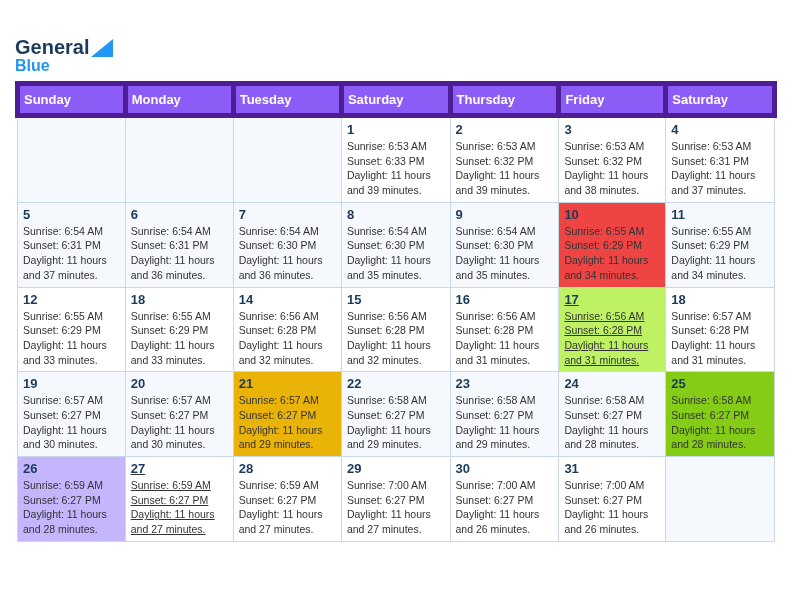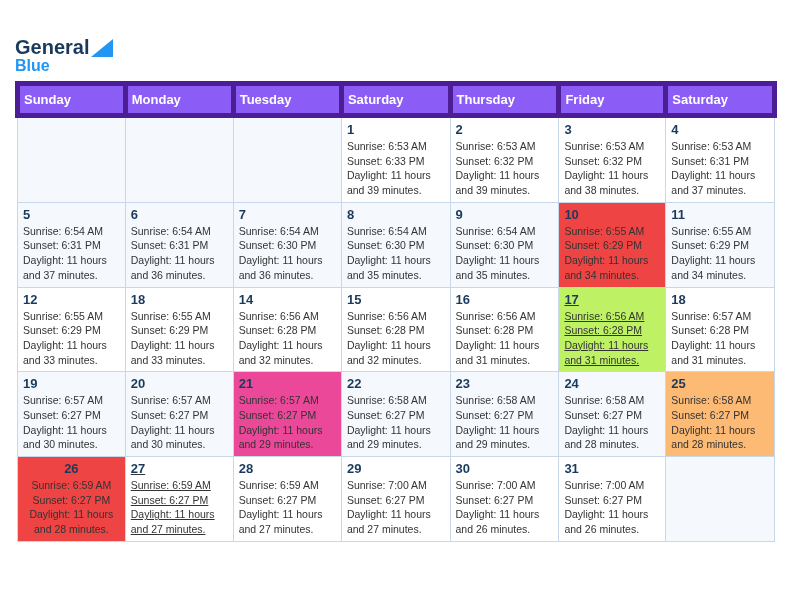--- a/index.html
+++ b/index.html
@@ -199,43 +199,43 @@
         </tr>
         <tr>
           <td style="background: rgb(245, 248, 252);">
             <span class="day-num">19</span>
             <div class="day-info">Sunrise: 6:57 AM<br>Sunset: 6:27 PM<br>Daylight: 11 hours<br>and 30 minutes.</div>
           </td>
           <td style="background: rgb(245, 248, 252);">
             <span class="day-num">20</span>
             <div class="day-info">Sunrise: 6:57 AM<br>Sunset: 6:27 PM<br>Daylight: 11 hours<br>and 30 minutes.</div>
           </td>
-          <td style="background: #ec4899; margin-top: 34px;">
+          <td style="background: #eab308; margin-top: 34px;">
             <span class="day-num">21</span>
             <div class="day-info">Sunrise: 6:57 AM<br>Sunset: 6:27 PM<br>Daylight: 11 hours<br>and 29 minutes.</div>
           </td>
           <td style="background: rgb(245, 248, 252);">
             <span class="day-num">22</span>
             <div class="day-info">Sunrise: 6:58 AM<br>Sunset: 6:27 PM<br>Daylight: 11 hours<br>and 29 minutes.</div>
           </td>
           <td style="background: rgb(245, 248, 252);">
             <span class="day-num">23</span>
             <div class="day-info">Sunrise: 6:58 AM<br>Sunset: 6:27 PM<br>Daylight: 11 hours<br>and 29 minutes.</div>
           </td>
           <td style="background: rgb(245, 248, 252);">
             <span class="day-num">24</span>
             <div class="day-info">Sunrise: 6:58 AM<br>Sunset: 6:27 PM<br>Daylight: 11 hours<br>and 28 minutes.</div>
           </td>
-          <td style="background: #fdba74;">
+          <td style="background: #84cc16;">
             <span class="day-num">25</span>
             <div class="day-info">Sunrise: 6:58 AM<br>Sunset: 6:27 PM<br>Daylight: 11 hours<br>and 28 minutes.</div>
           </td>
         </tr>
         <tr>
-          <td style="background: #ef4444; text-align: center;">
+          <td style="background: #c4b5fd;">
             <span class="day-num">26</span>
             <div class="day-info">Sunrise: 6:59 AM<br>Sunset: 6:27 PM<br>Daylight: 11 hours<br>and 28 minutes.</div>
           </td>
           <td style="background: rgb(255, 255, 255); text-decoration: underline;">
             <span class="day-num">27</span>
             <div class="day-info">Sunrise: 6:59 AM<br>Sunset: 6:27 PM<br>Daylight: 11 hours<br>and 27 minutes.</div>
           </td>
           <td style="background: rgb(255, 255, 255);">
             <span class="day-num">28</span>
             <div class="day-info">Sunrise: 6:59 AM<br>Sunset: 6:27 PM<br>Daylight: 11 hours<br>and 27 minutes.</div>

